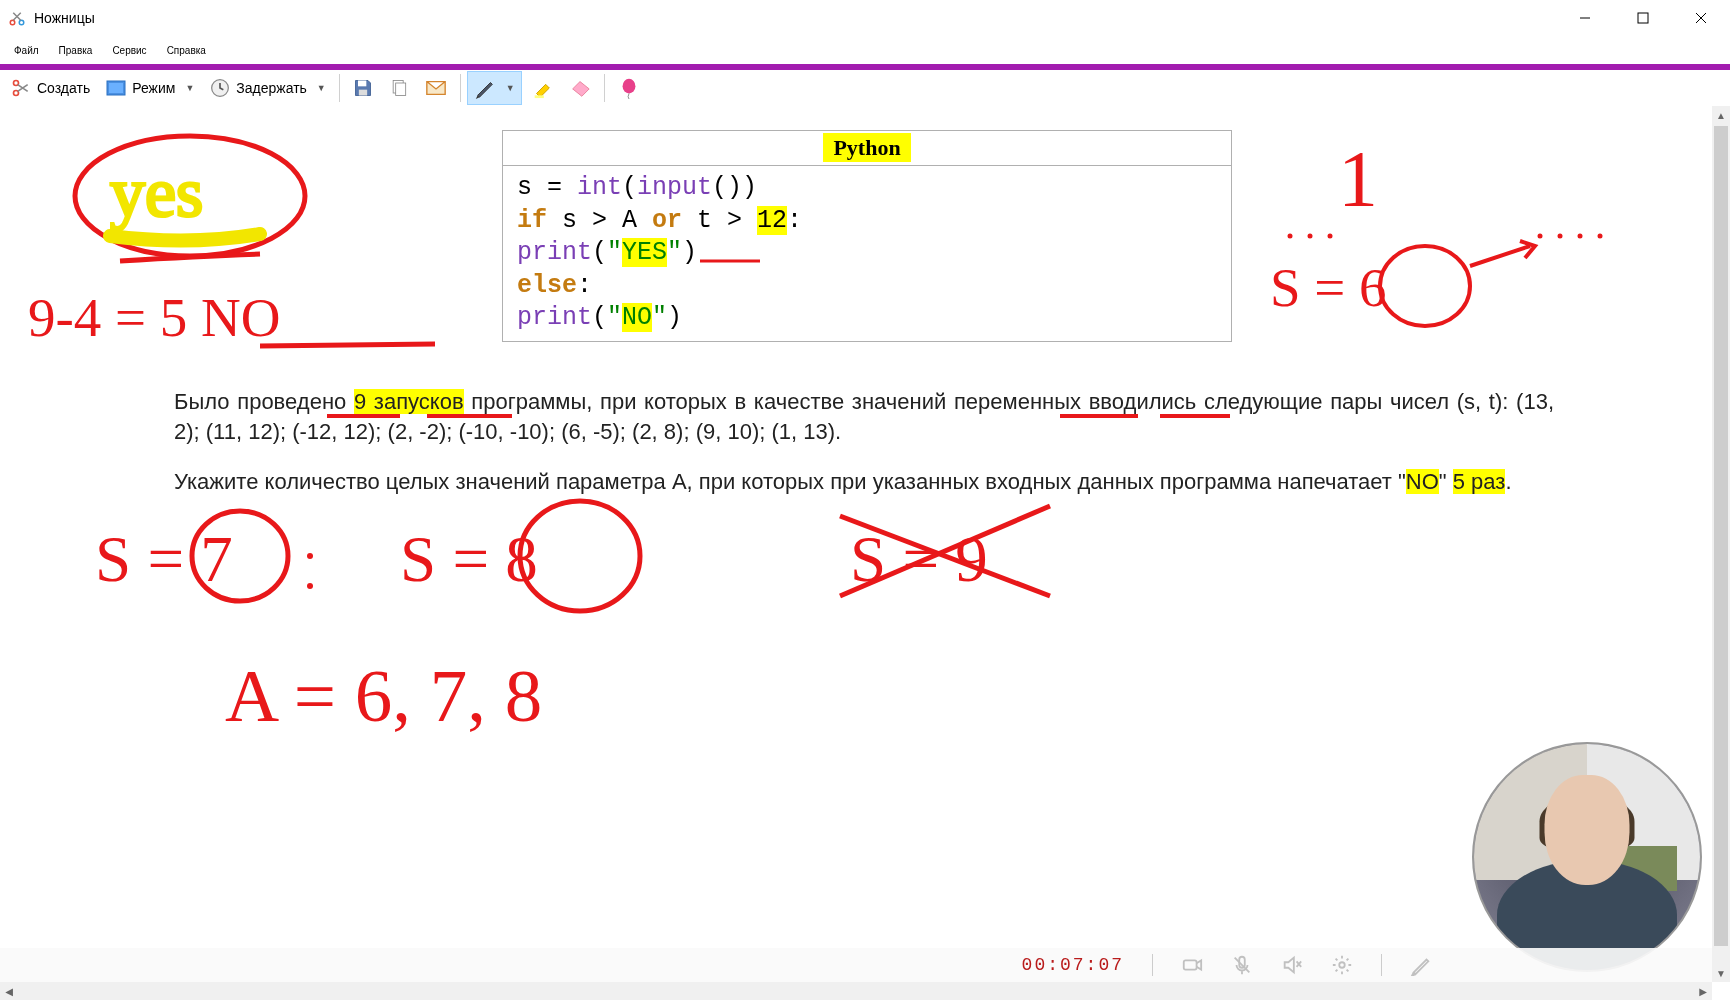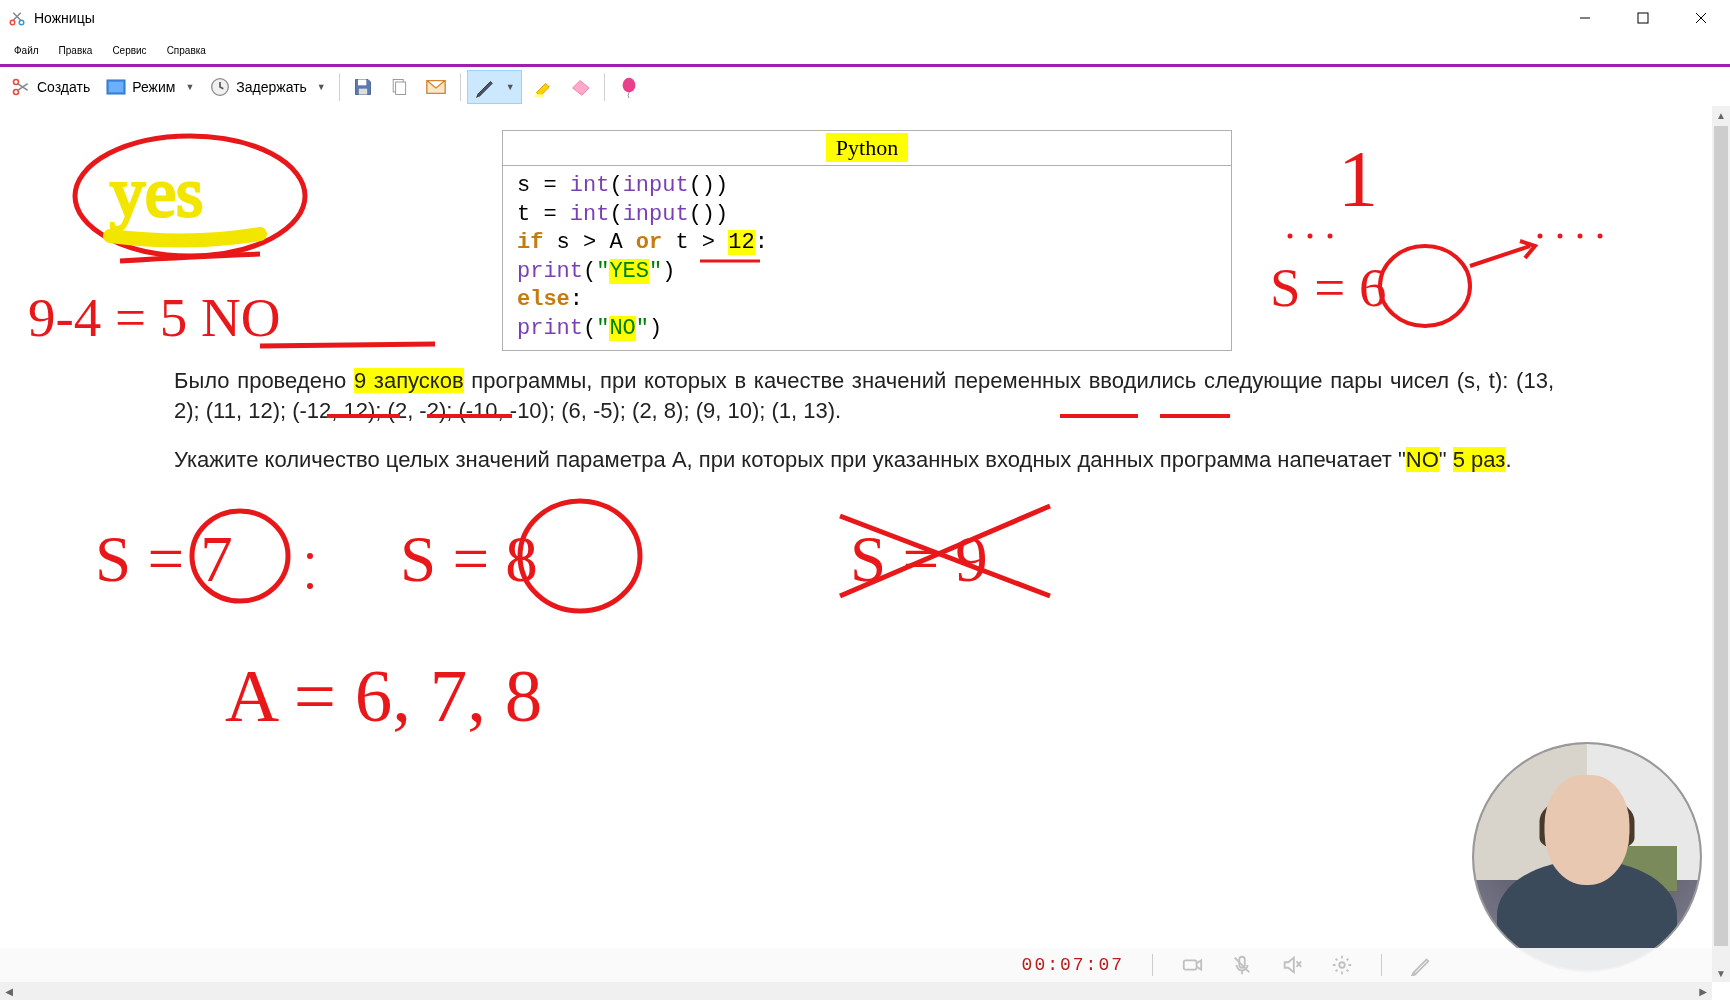--- a/index.html
+++ b/index.html
@@ -7,40 +7,40 @@
 
 .titlebar { height: 36px; display: flex; align-items: center; padding: 12px 8px; background: #fff; }
 .titlebar .app-icon { width: 18px; height: 18px; margin-right: 8px; }
 .titlebar .title { font-size: 14px; flex: 1; color: #000; }
 .win-controls { position: absolute; right: 0; top: 0; display: flex; }
 .win-btn { width: 58px; height: 36px; display: flex; align-items: center; justify-content: center; font-size: 14px; cursor: pointer; }
 
 .menubar { height: 28px; display: flex; align-items: center; padding: 0 4px; font-size: 10px; }
 .menu-item { padding: 4px 10px; cursor: pointer; }
 
-.toolbar { height: 42px; display: flex; align-items: center; padding: 5px 4px; gap: 2px; border-top: 3px solid #a21caf; }
+.toolbar { height: 42px; display: flex; align-items: center; padding: 5px 4px; gap: 2px; border-top: 6px solid #a21caf; }
 .tool-btn { min-width: 34px; height: 34px; display: flex; align-items: center; justify-content: center; padding: 0 6px; gap: 6px; cursor: pointer; border: 1px solid transparent; }
 .tool-btn.active { background: #cce8ff; border-color: #99d1ff; }
 .tool-btn .label { font-size: 14px; }
 .tool-sep { width: 1px; height: 28px; background: #d0d0d0; margin: 0 4px; }
 .dropdown-arrow { font-size: 9px; color: #555; margin-left: 4px; }
 
 .canvas { position: absolute; top: 106px; left: 0; right: 18px; bottom: 18px; background: #fff; overflow: hidden; }
 
 .code-box { position: absolute; left: 502px; top: 24px; width: 730px; border: 1px solid #b0b0b0; background: #fff; }
 .code-header { border-bottom: 1px solid #b0b0b0; text-align: center; padding: 4px 0; }
-.code-header span { background: #ffff00; font-weight: normal; font-size: 22px; padding: 2px 10px; font-family: 'Times New Roman', serif; }
-.code-body { padding: 6px 14px; font-family: 'Courier New', monospace; font-size: 22px; line-height: 1.3; }
+.code-header span { background: #ffff00; font-weight: bold; font-size: 22px; padding: 2px 10px; font-family: 'Times New Roman', serif; }
+.code-body { padding: 6px 14px; font-family: 'Courier New', monospace; font-size: 25px; line-height: 1.3; }
 .kw { color: #c47b10; font-weight: bold; }
 .fn { color: #7a3fb5; }
 .str { color: #008000; }
 .hl { background: #ffff00; }
 
 .problem-text { position: absolute; left: 174px; top: 260px; width: 1380px; font-family: Verdana, sans-serif; font-size: 22px; line-height: 1.35; color: #222; text-align: justify; }
-.problem-text p { margin-bottom: 20px; }
+.problem-text p { margin-bottom: 20px; margin-top: 21px; }
 
 .yellow-hl { background: #ffff00; }
 
 svg.annotations { position: absolute; top: 0; left: 0; width: 100%; height: 100%; pointer-events: none; }
 
 .webcam { position: absolute; right: 10px; bottom: 10px; width: 230px; height: 230px; border-radius: 50%; background: radial-gradient(circle at 50% 35%, #dbc9b8 0%, #dbc9b8 25%, #556 26%, #667 55%, #889 100%); overflow: hidden; border: 2px solid #999; }
 .webcam .face { position: absolute; left: 50%; top: 38%; transform: translate(-50%,-50%); width: 85px; height: 110px; background: #e8c8b0; border-radius: 45% 45% 48% 48%; }
 .webcam .hair { position: absolute; left: 50%; top: 22%; transform: translateX(-50%); width: 95px; height: 55px; background: #4a3a2a; border-radius: 50% 50% 20% 20%; }
 .webcam .body { position: absolute; left: 50%; bottom: 0; transform: translateX(-50%); width: 180px; height: 110px; background: #3a4a5a; border-radius: 50% 50% 0 0; }
 .webcam .bg1 { position:absolute; left:0; top:0; width:50%; height:60%; background:#d8d4cc; }
@@ -167,21 +167,20 @@
 </div>
 
 <div class="canvas">
 
   <div class="code-box">
     <div class="code-header">
       <span>Python</span>
     </div>
     <div class="code-body">
 <div><span>s = </span><span class="fn">int</span><span>(</span><span class="fn">input</span><span>())</span></div>
-<div><span>t = </span><span class="fn">int</span><span>(</span><span class="fn">input</span><span>())</span></div>
 <div><span class="kw">if</span><span> s &gt; A </span><span class="kw">or</span><span> t &gt; </span><span class="hl">12</span><span>:</span></div>
 <div><span>    </span><span class="fn">print</span><span>(</span><span class="str">"</span><span class="str hl">YES</span><span class="str">"</span><span>)</span></div>
 <div><span class="kw">else</span><span>:</span></div>
 <div><span>    </span><span class="fn">print</span><span>(</span><span class="str">"</span><span class="str hl">NO</span><span class="str">"</span><span>)</span></div>
     </div>
   </div>
 
   <div class="problem-text">
     <p>
       <span>Было проведено </span><span class="yellow-hl">9 запусков</span><span> программы, при которых в качестве значений переменных вводились следующие пары чисел (s, t): (13, 2); (11, 12); (-12, 12); (2, -2); (-10, -10); (6, -5); (2, 8); (9, 10); (1, 13).</span>

